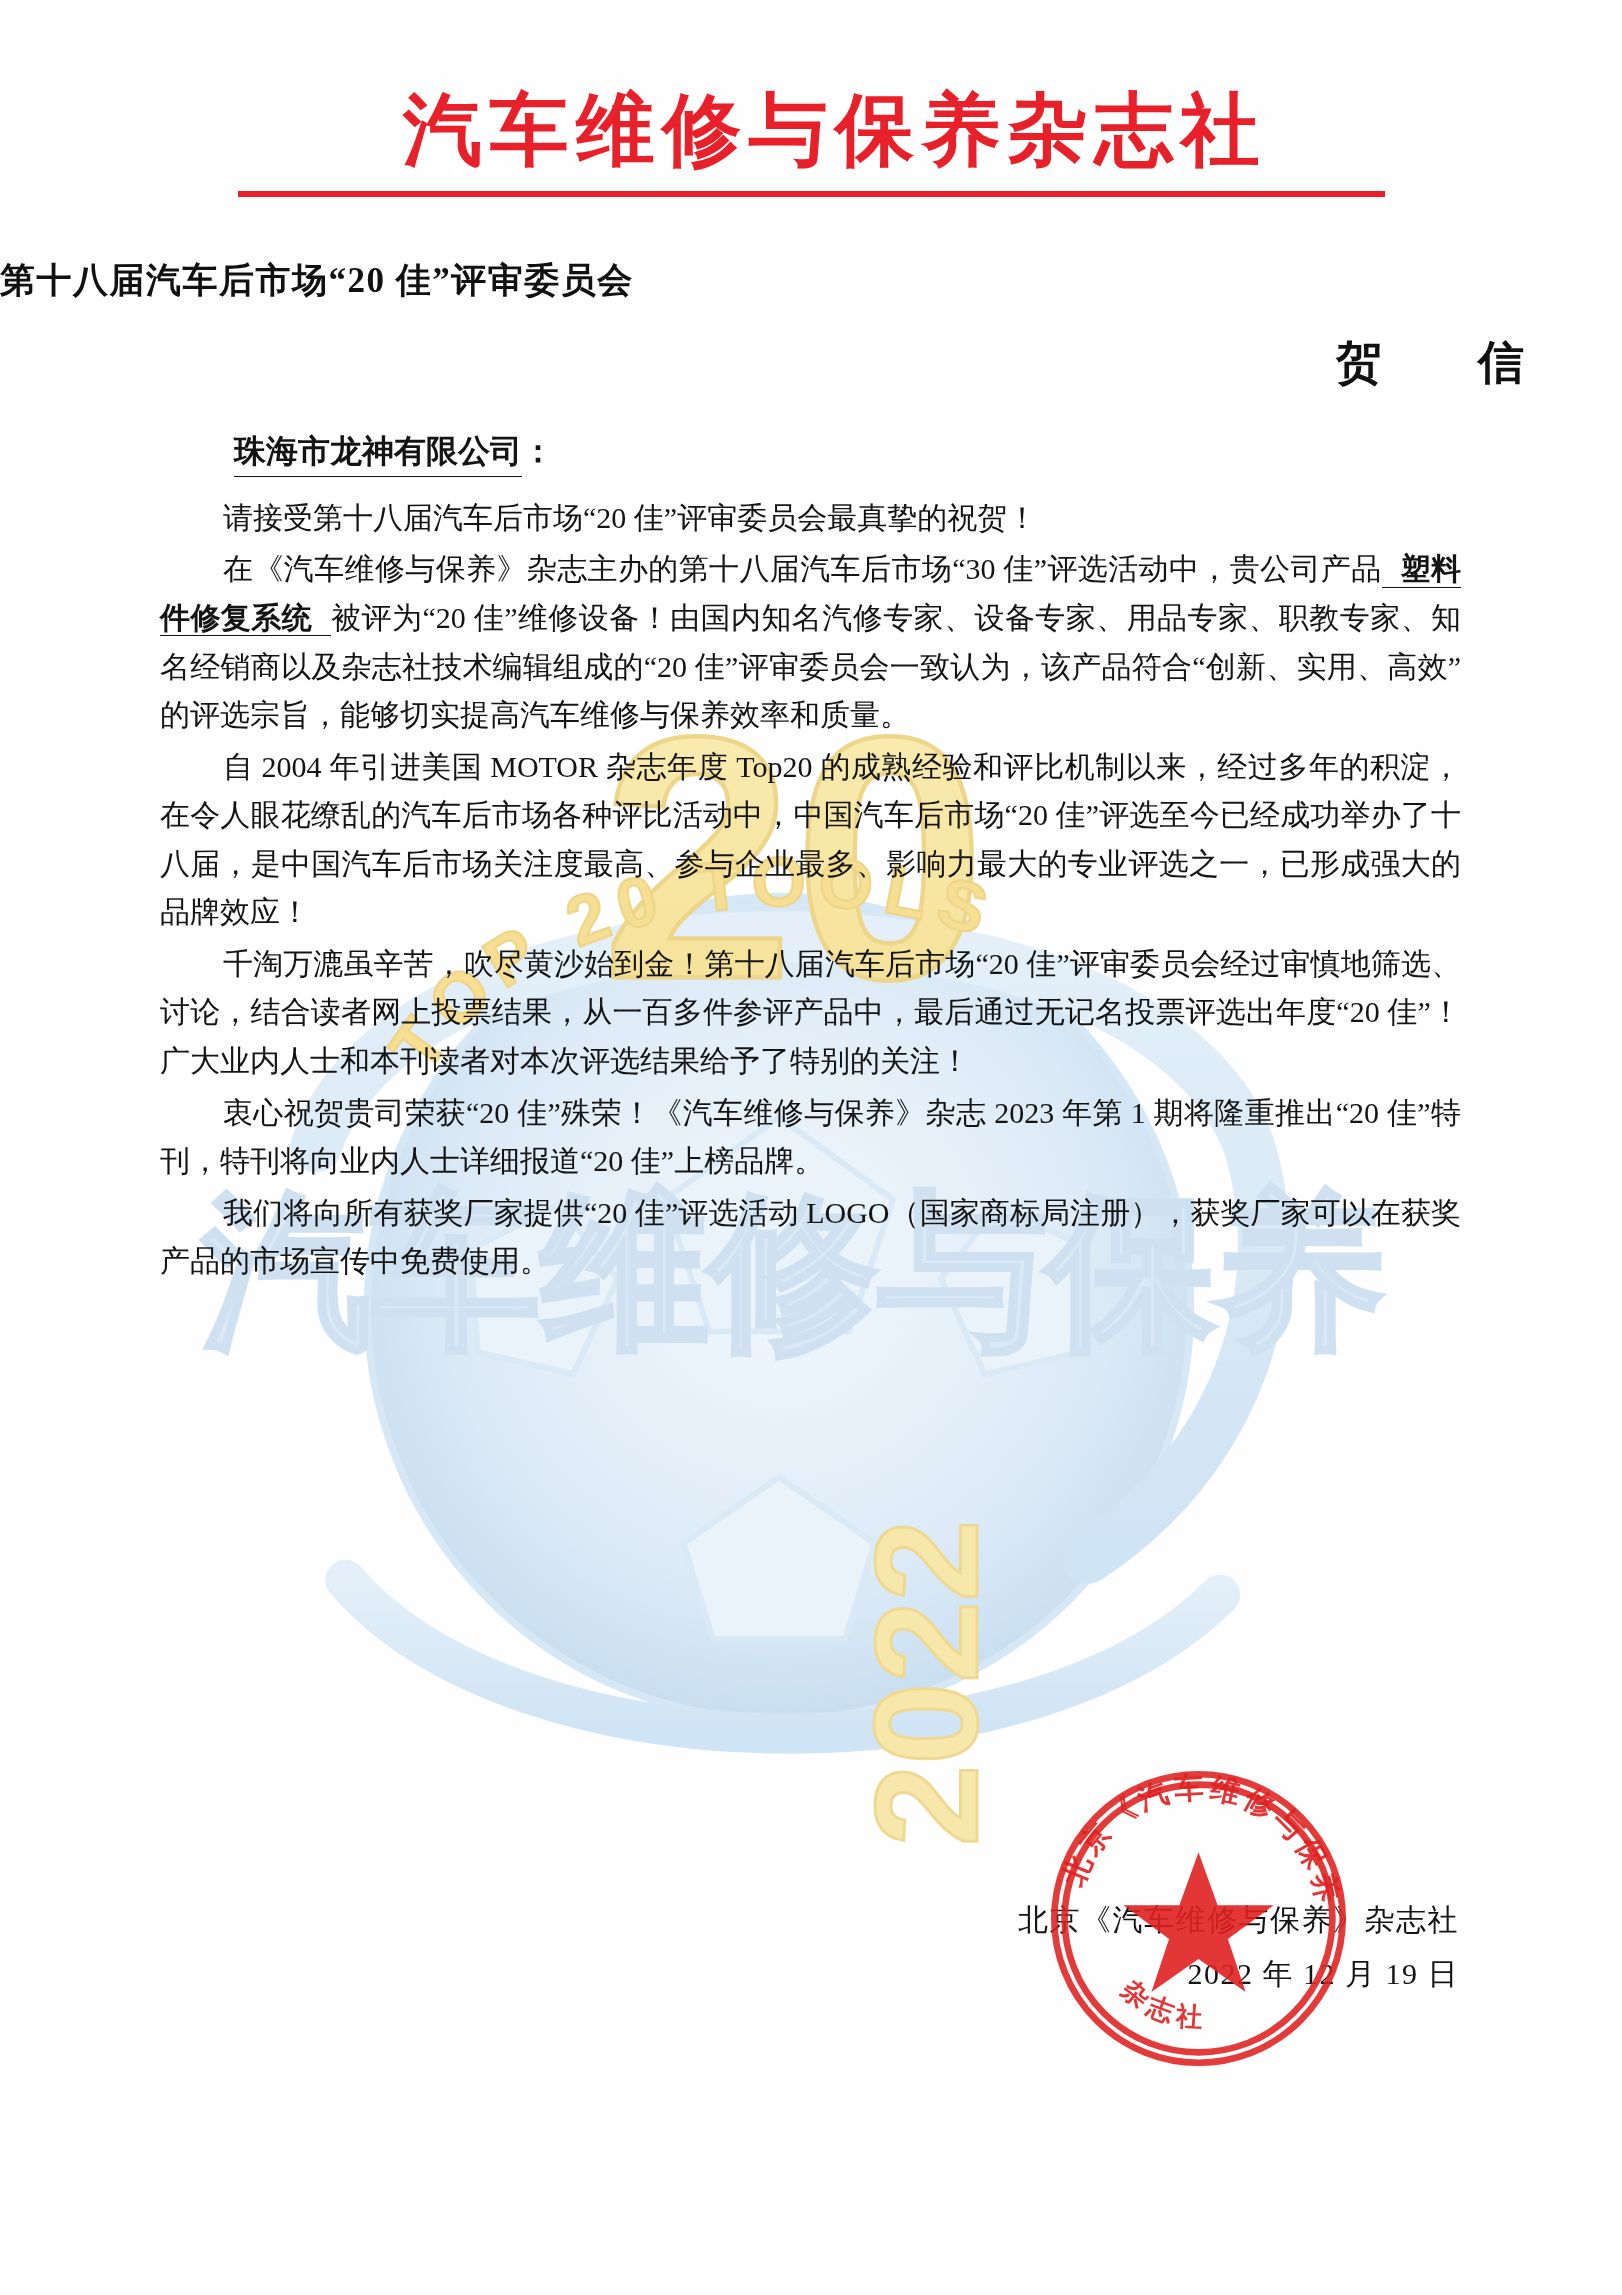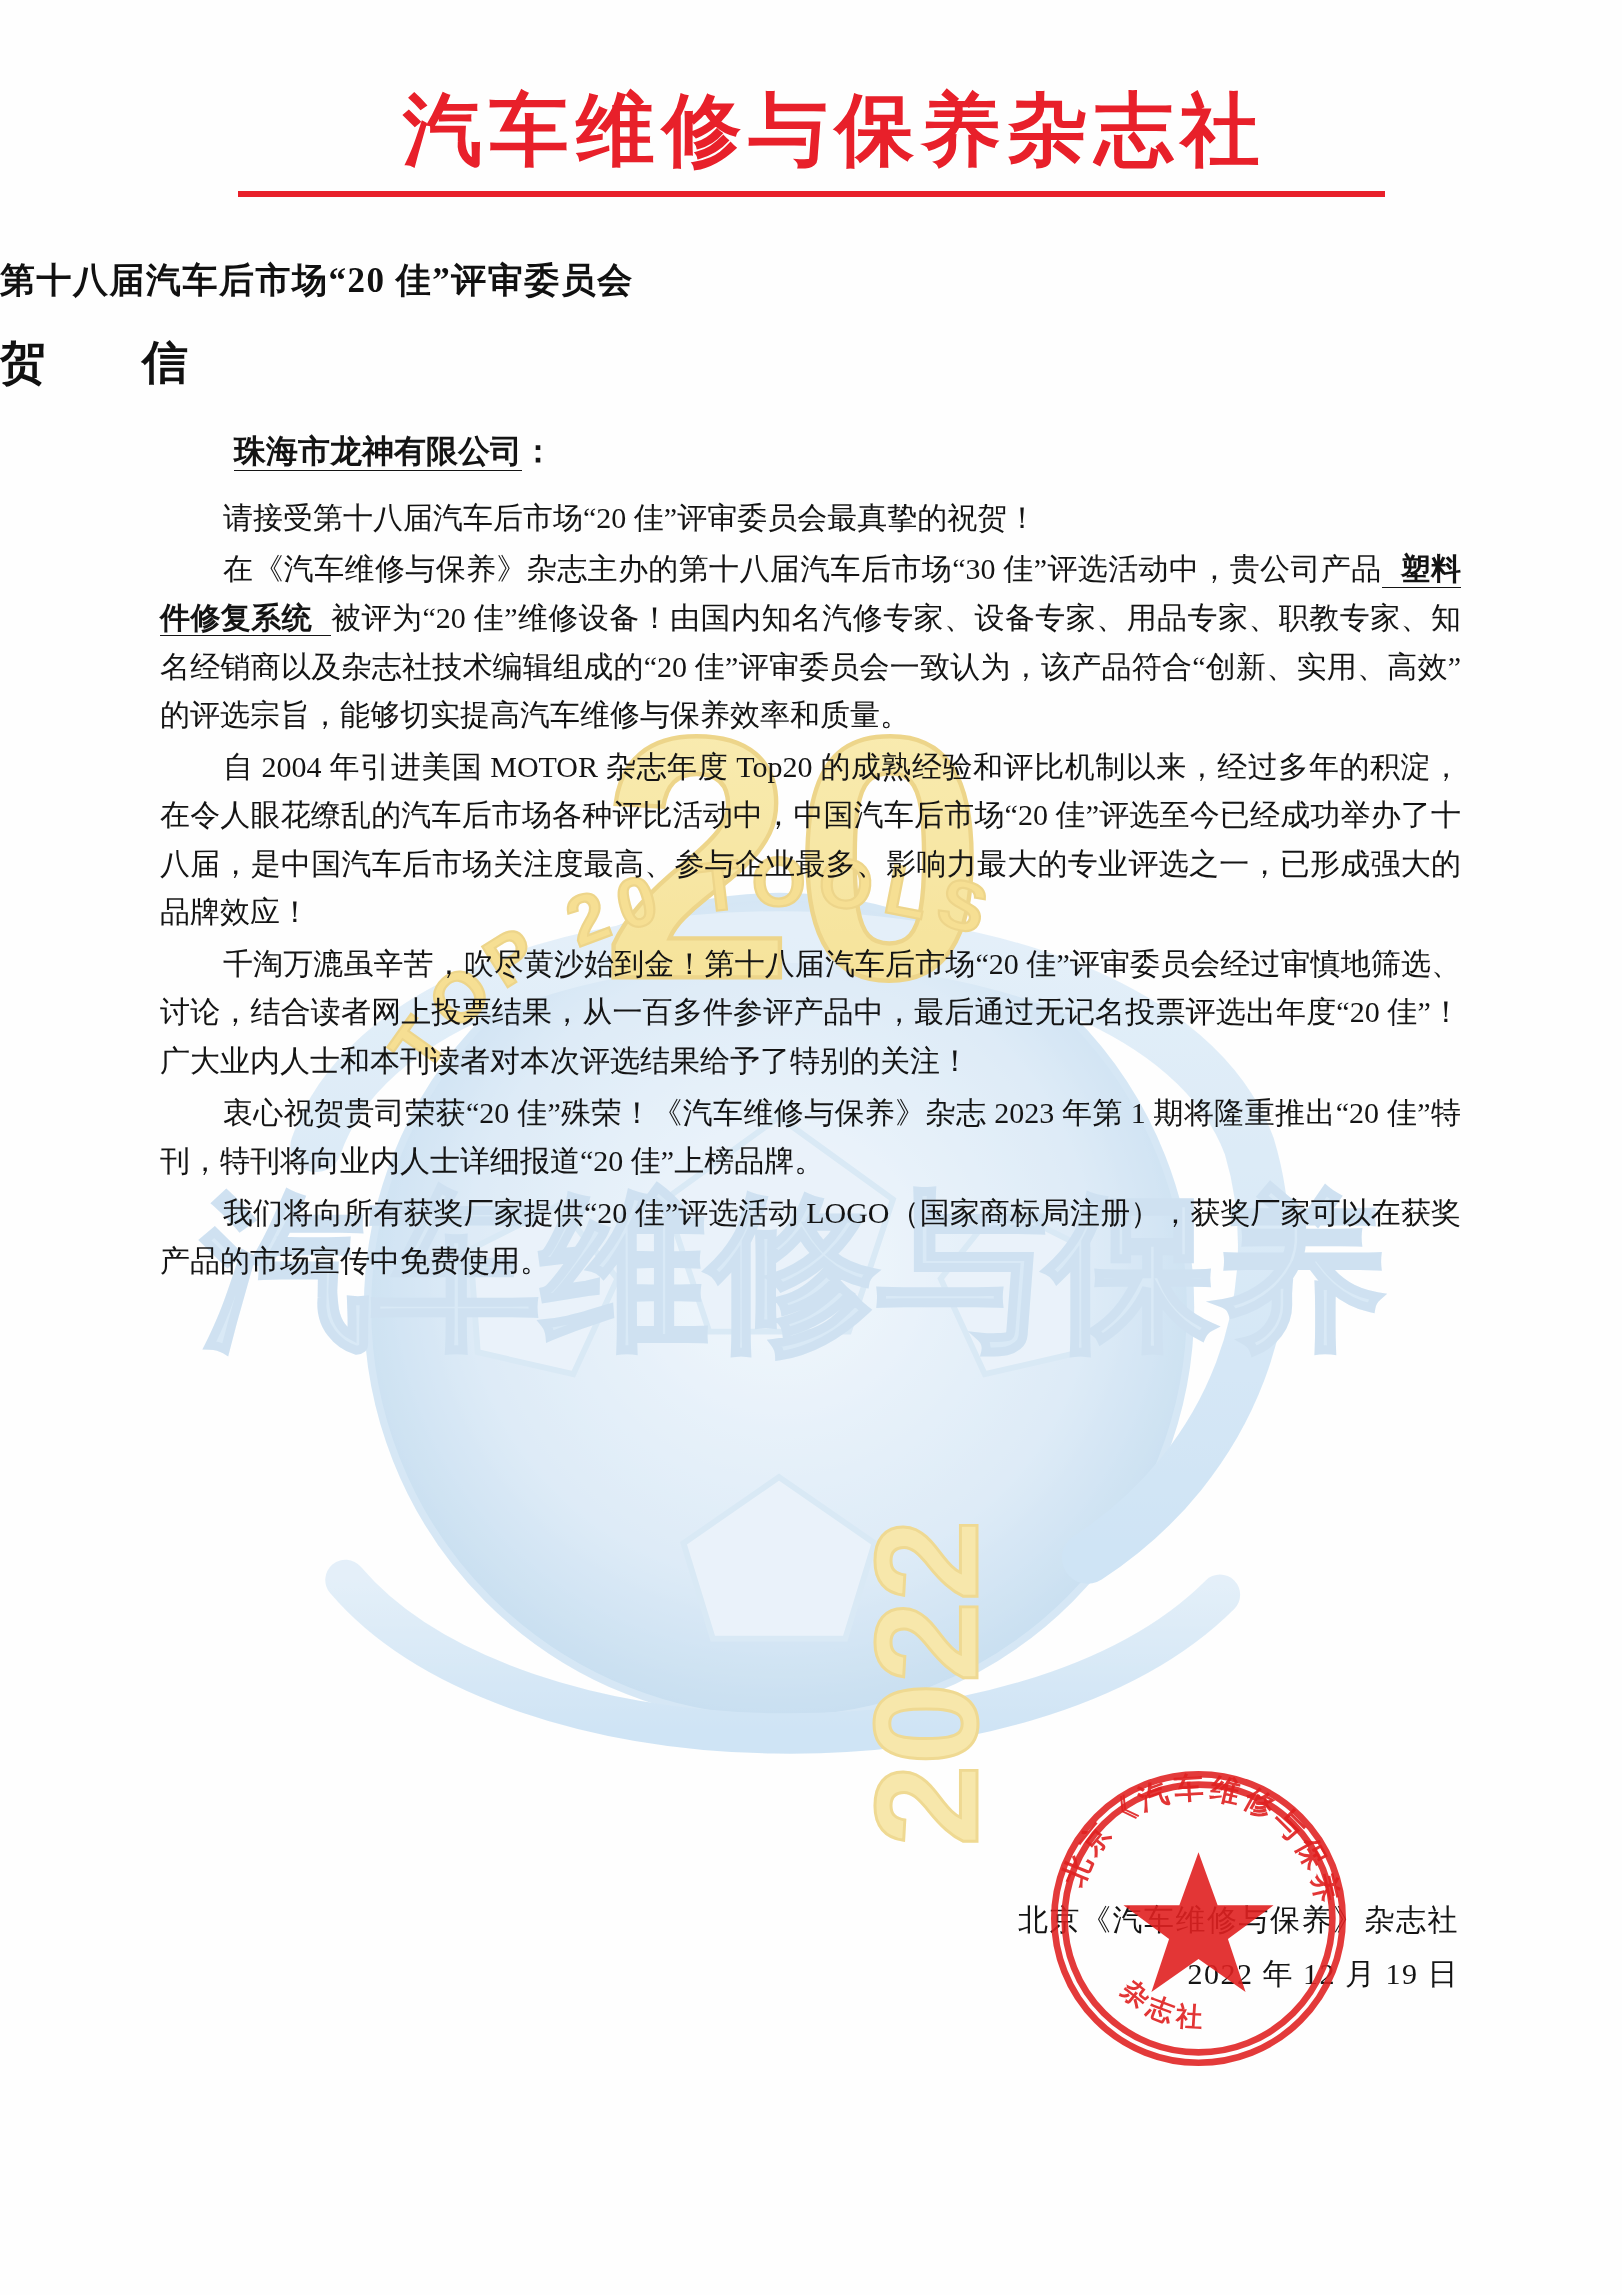--- a/index.html
+++ b/index.html
@@ -68,47 +68,48 @@
     color: #111;
     letter-spacing: 1.5px;
     z-index: 3;
   }
 
   .doc-title {
     position: absolute;
     left: 0;
     top: 332px;
     width: 1536px;
-    text-align: left;
+    text-align: right;
     font-weight: bold;
     font-size: 46px;
     color: #111;
     letter-spacing: 25px;
     z-index: 3;
+    padding-left: 13px;
   }
 
   
   .body-wrap {
     position: absolute;
     left: 160px;
     top: 426px;
     width: 1301px;
     z-index: 3;
     font-size: 30px;
     line-height: 1.62;
     color: #141414;
   }
   .salutation {
     font-weight: bold;
     font-size: 32px;
     margin: 0 0 16px 74px;
   }
   .salutation .underline {
     border-bottom: 1.5px solid #141414;
-    padding-bottom: 1px;
+    padding-bottom: 7px;
   }
   p.para {
     margin: 0 0 2.9px 0;
     text-indent: 63px;
     text-align: justify;
     text-justify: inter-ideograph;
   }
   .underlined-product {
     border-bottom: 1.5px solid #141414;
     padding: 0 19px 1.5px 19px;

